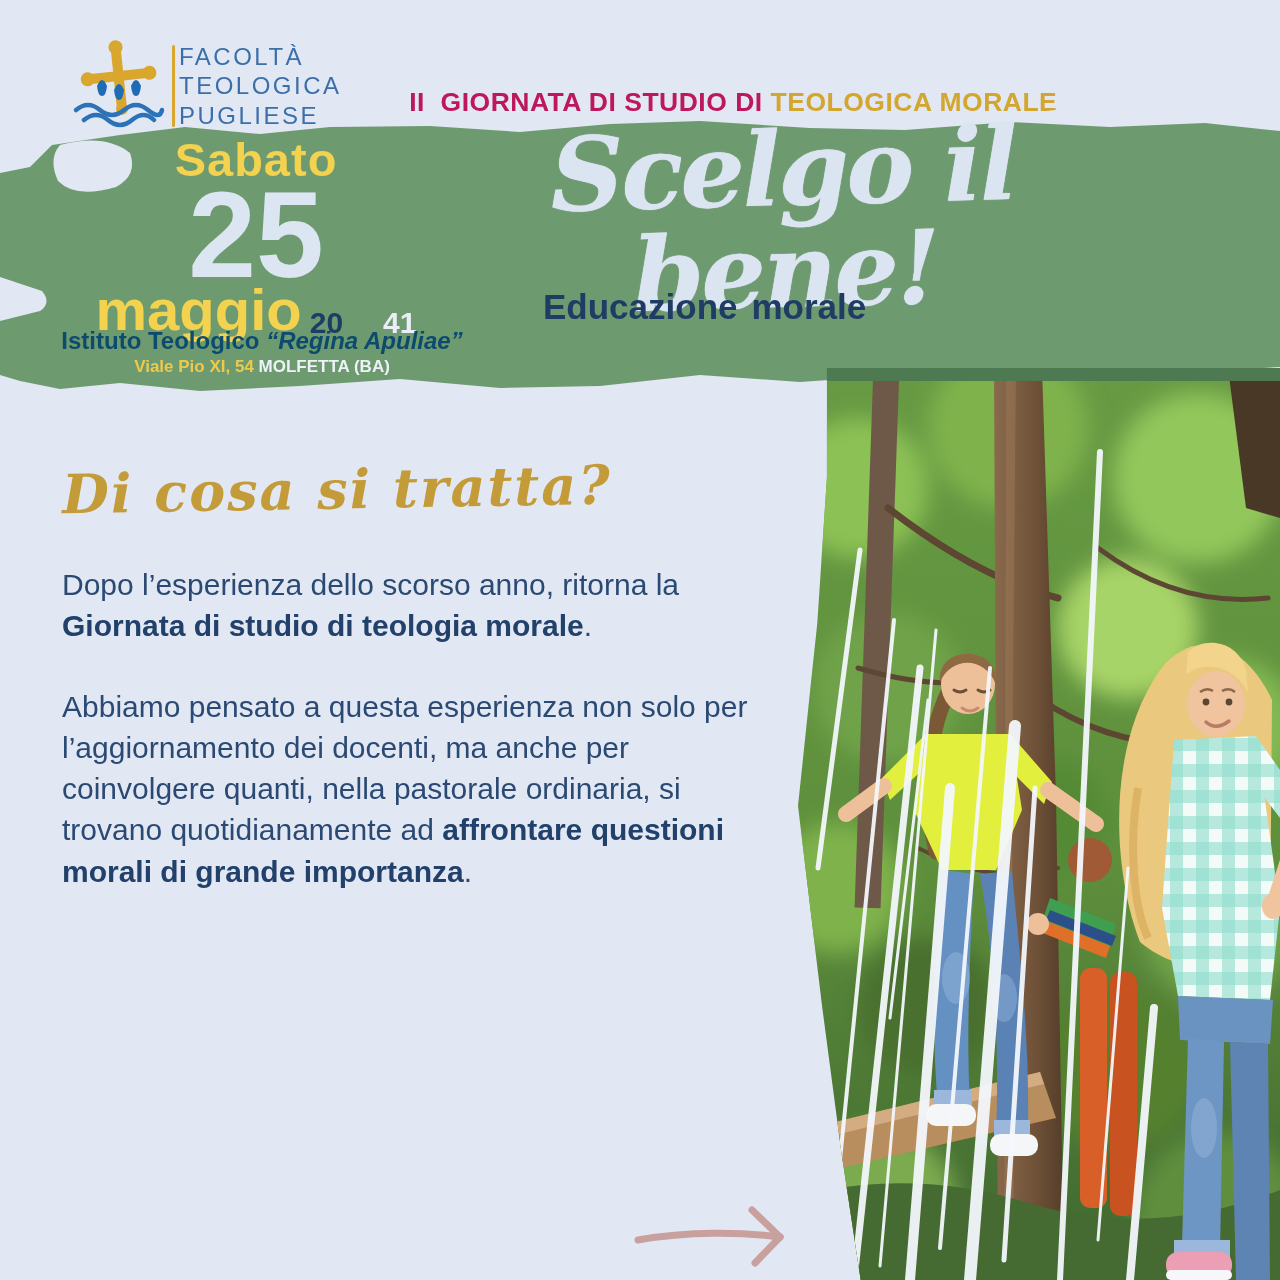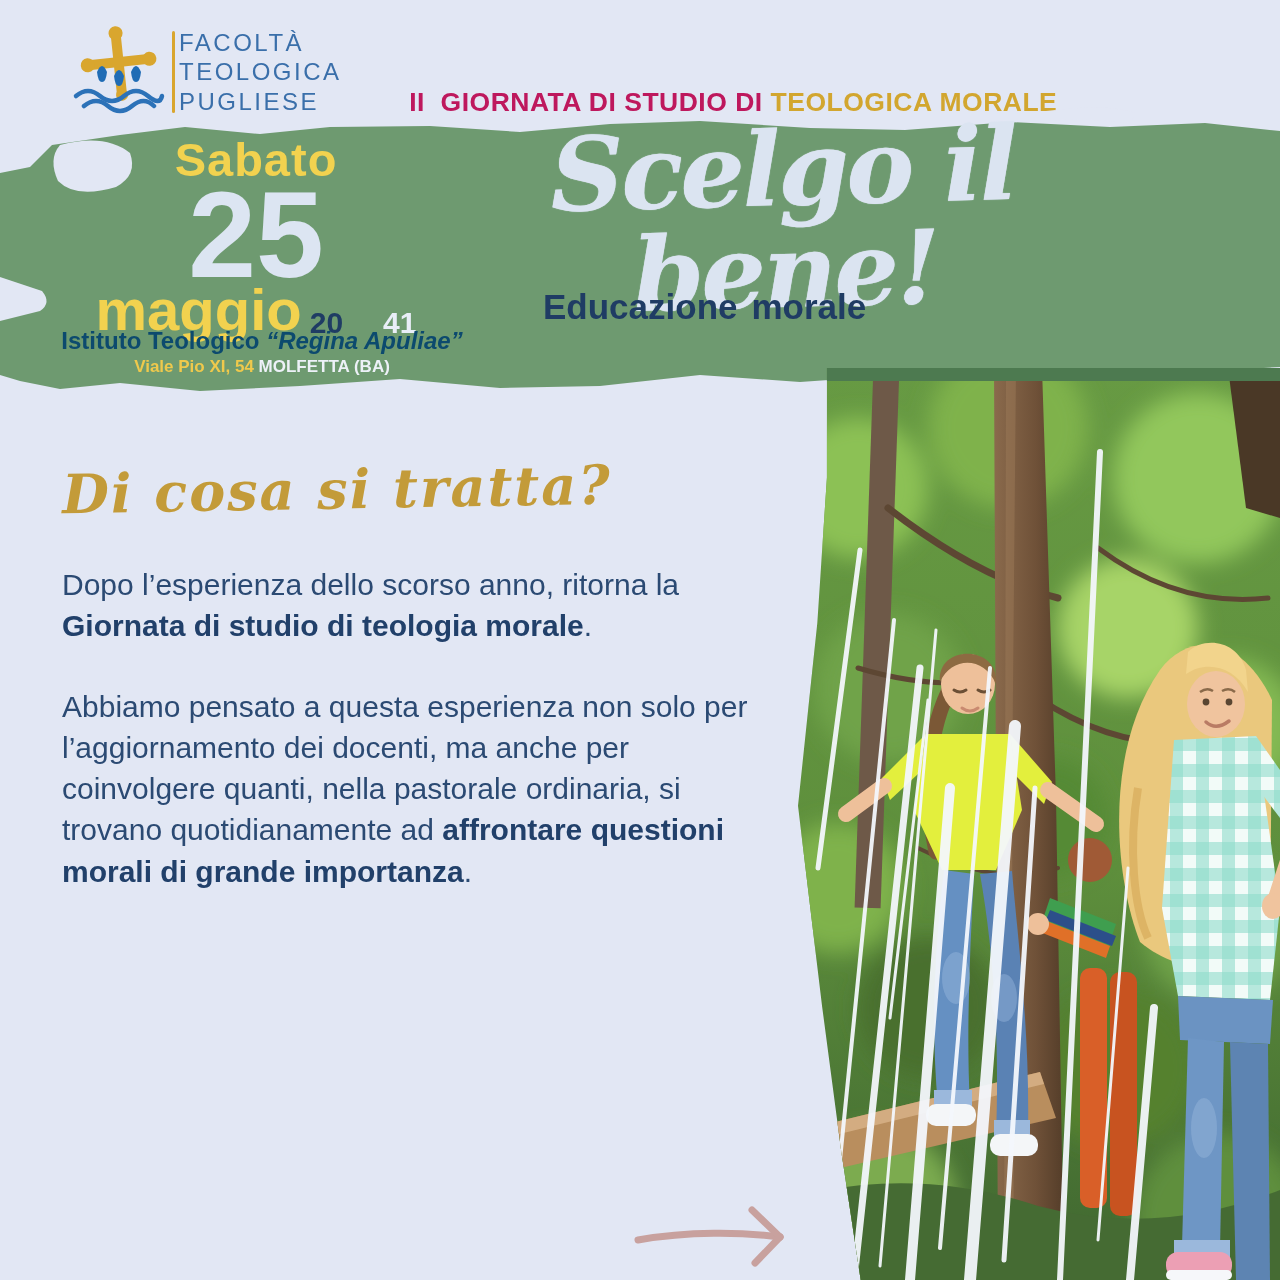--- a/index.html
+++ b/index.html
@@ -1,20 +1,20 @@
 <!DOCTYPE html>
 <html lang="it"><head>
 <meta charset="utf-8">
 <style>
   html,body{margin:0;padding:0;}
   body{font-family:"Liberation Sans",sans-serif;background:#c9cedd;}
   .poster{position:relative;width:1280px;height:1280px;background:#E2E7F4;overflow:hidden;margin:0 auto;}
 
   
-  .logo{position:absolute;left:70px;top:26px;display:flex;align-items:center;gap:4px;}
+  .logo{position:absolute;left:70px;top:40px;display:flex;align-items:center;gap:4px;}
   .logo-icon{width:98px;height:92px;flex:0 0 auto;}
   .logo-divider{width:3px;height:82px;background:#D9A62E;border-radius:2px;}
   .logo-text{color:#3A6FAA;font-size:24px;line-height:1.22;letter-spacing:2.5px;font-weight:500;}
 
   .kicker{position:absolute;left:160px;top:56px;width:1115px;text-align:center;
           font-size:26.5px;font-weight:800;letter-spacing:.5px;white-space:pre-wrap;}
   .kicker .dark{color:#be185d;}
   .kicker .gold{color:#D2A62F;}
 
   

